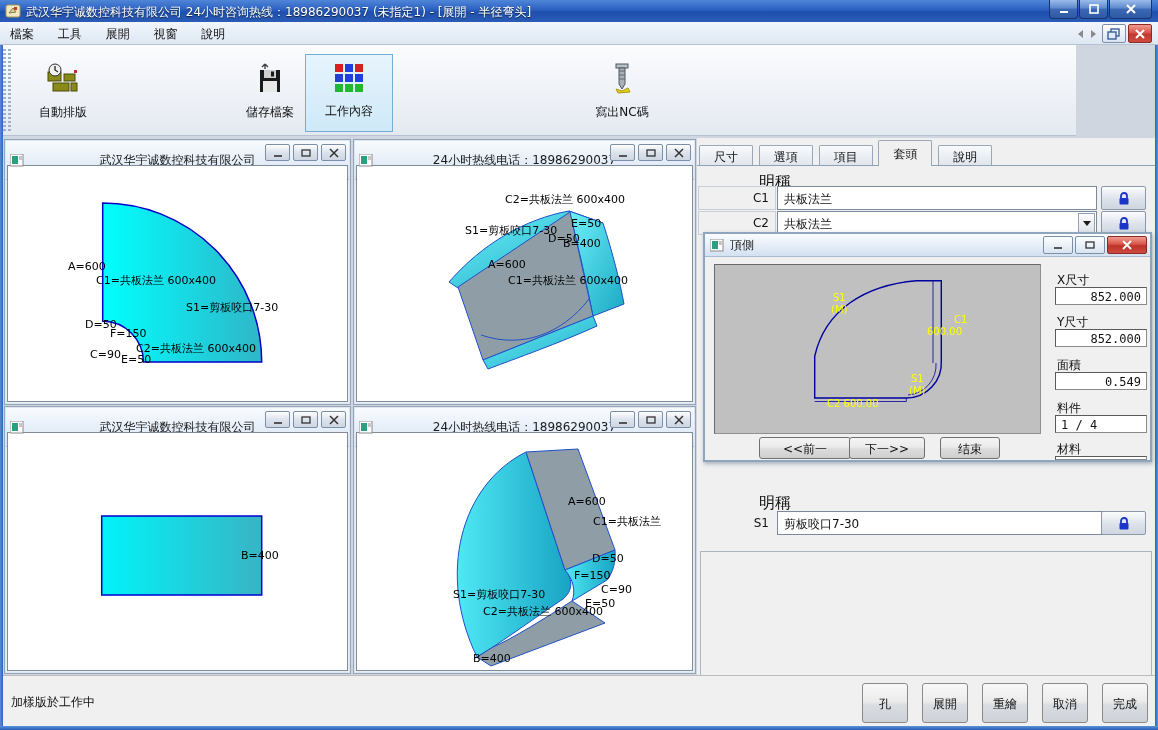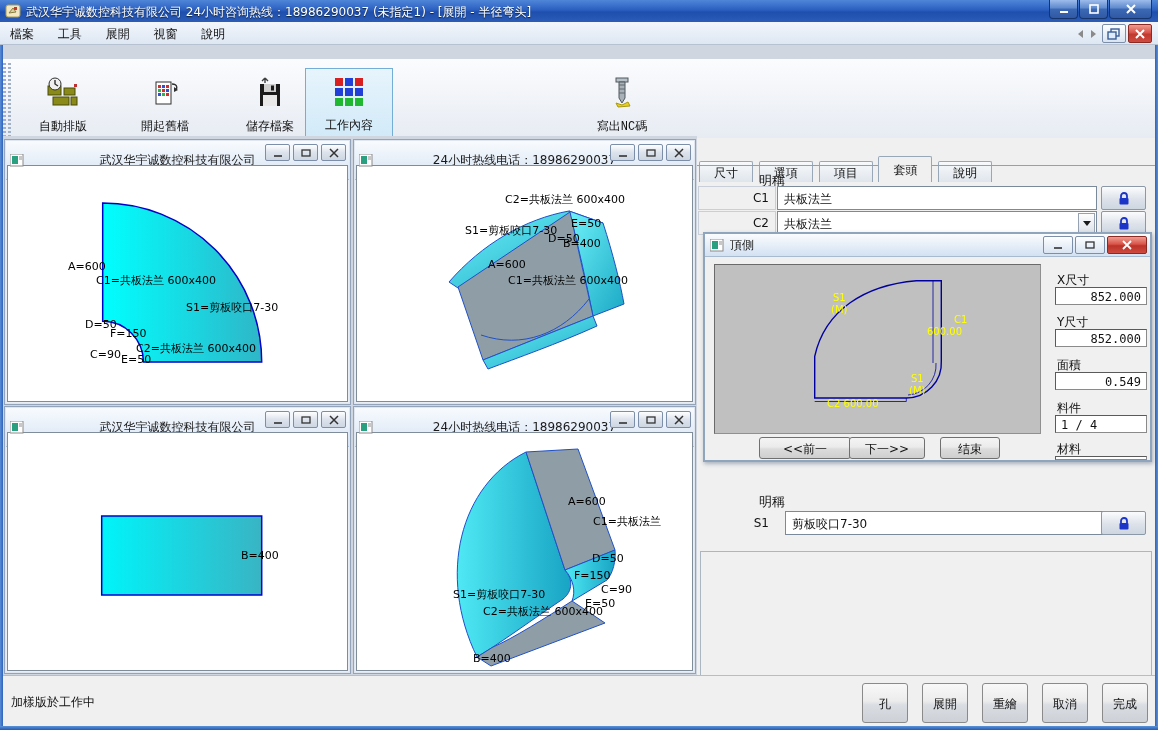--- a/index.html
+++ b/index.html
@@ -28,22 +28,22 @@
   .menu-item { display:inline-block; padding:4px 10px 0 10px; height:22px; }
   .mdi-ctrls { right:6px; top:24px; display:flex; align-items:center; height:19px; }
   .nav-arrow { width:0; height:0; margin:0 4px; border-top:4px solid transparent; border-bottom:4px solid transparent; }
   .nav-back { border-right:5px solid #8a8a8a; }
   .nav-fwd { border-left:5px solid #8a8a8a; }
   .mdi-btn { width:24px; height:19px; margin-left:2px; border:1px solid #7d8fa8; border:1px solid #7d8ea8; border-radius:2px;
     background:linear-gradient(#fdfeff,#d9e4f2); display:flex; align-items:center; justify-content:center; }
   .mdi-btn.red { background:linear-gradient(#ef9d8f,#d9534a 45%,#c03a30 55%,#cf4a40); border-color:#8a2a22; }
 
   
-  .toolbar { left:0; top:59px; width:1158px; height:91px;
-    background:linear-gradient(#fbfcfe,#e4e9f1); border-bottom:1px solid #b6c2d2;font-family:Liberation Mono, monospace; }
+  .toolbar { left:0; top:45px; width:1076px; height:91px;
+    background:linear-gradient(#fbfcfe,#e4e9f1); border-bottom:1px solid #b6c2d2; }
   .gripper { left:3px; top:4px; width:3px; height:82px;
     background:repeating-linear-gradient(#9fb0c8 0 2px, transparent 2px 4px); }
   .gripper2 { left:8px; top:4px; width:3px; height:82px;
     background:repeating-linear-gradient(#9fb0c8 0 2px, transparent 2px 4px); }
   .tb-btn { top:11px; width:88px; height:76px; text-align:center; }
   .tb-btn.hl { top:9px; height:78px; background:linear-gradient(#e7f4fc,#cfe9f8); border:1px solid #74aed6; }
   .tb-icon { display:block; margin:6px auto 0 auto; width:34px; height:34px; }
   .tb-label { display:block; margin-top:8px; font-size:12px; }
   .tb-overflow { left:650px; top:122px; width:0; height:0; border-left:6px solid transparent; border-bottom:6px solid #222; }
 
@@ -61,24 +61,24 @@
   .child-content { position:absolute; left:2px; top:25px; right:2px; bottom:2px;
     background:#fff; border:1px solid #7f8c99; }
   .child-content svg { position:absolute; left:0; top:0; }
   .cad-label { font-size:11px; fill:#000; }
 
   
   .rpanel { left:697px; top:138px; width:459px; height:537px; background:#f0f0f0; }
   .tabs { position:absolute; left:2px; top:2px; height:24px; }
   .tab { position:relative; display:inline-block; width:54px; height:21px; top:3px; margin-right:2px;
     text-align:center; padding-top:3px; background:linear-gradient(#f8fafc,#dfe5ec);
-    border:1px solid #98a8b8; border-bottom:none; border-radius:2px 2px 0 0;margin-top:16px; }
+    border:1px solid #98a8b8; border-bottom:none; border-radius:2px 2px 0 0; }
   .tab.active { height:26px; top:0; padding-top:5px; background:#f0f0f0; z-index:3; }
   .rp-body { position:absolute; left:0; top:27px; right:0; bottom:0; border-top:1px solid #8ea2b6; }
-  .rp-header { position:absolute; font-size:13px; }
+  .rp-header { position:absolute; font-size:16px; }
   .kv-key { position:absolute; width:78px; text-align:right; padding-right:6px; padding-top:4px;
     background:#f0f0f0; border:1px solid #c8cfd8; height:24px; }
   .kv-val { position:absolute; background:#fff; border:1px solid #7a8a9a; height:24px; padding:4px 4px 0 6px; }
   .combo { position:absolute; background:#fff; border:1px solid #7a8a9a; height:24px; }
   .combo .txt { position:absolute; left:6px; top:4px; }
   .combo .drop { position:absolute; right:1px; top:1px; bottom:1px; width:17px;
     background:linear-gradient(#fdfdfd,#dfe3ea); border:1px solid #96a2b2;
     display:flex; align-items:center; justify-content:center; }
   .tri-down { width:0; height:0; border-left:4px solid transparent; border-right:4px solid transparent; border-top:5px solid #1a1a1a; }
   .lockbtn { position:absolute; width:45px; height:24px; border:1px solid #8a98a8; border-radius:2px;
@@ -181,37 +181,20 @@
         <rect x="18" y="12" width="11" height="7" fill="#8a8a18" stroke="#4a4a08"></rect>
         <rect x="7" y="21" width="16" height="8" fill="#8a8a18" stroke="#4a4a08"></rect>
         <rect x="25" y="21" width="6" height="8" fill="#8a8a18" stroke="#4a4a08"></rect>
         <circle cx="9" cy="8" r="6" fill="#f0f0f0" stroke="#303030"></circle>
         <path d="M9 4 L9 8 L12 10" stroke="#303030" fill="none" stroke-width="1.4"></path>
         <rect x="28" y="8" width="3" height="3" fill="#c03030"></rect>
       </svg>
       <span class="tb-label">自動排版</span>
     </div>
 
-    <div class="abs tb-btn" style="left:121px">
-      <svg class="tb-icon" viewBox="0 0 34 34">
-        <rect x="8" y="6" width="15" height="22" fill="#fff" stroke="#303030"></rect>
-        <rect x="10" y="9" width="3" height="3" fill="#d03030"></rect>
-          <rect x="14" y="9" width="3" height="3" fill="#3050d0"></rect>
-          <rect x="18" y="9" width="3" height="3" fill="#d03030"></rect>
-        <rect x="10" y="13" width="3" height="3" fill="#30b050"></rect>
-          <rect x="14" y="13" width="3" height="3" fill="#d03030"></rect>
-          <rect x="18" y="13" width="3" height="3" fill="#3050d0"></rect>
-        <rect x="10" y="17" width="3" height="3" fill="#3050d0"></rect>
-          <rect x="14" y="17" width="3" height="3" fill="#30b050"></rect>
-          <rect x="18" y="17" width="3" height="3" fill="#d03030"></rect>
-        <path d="M24 8 C30 8 30 14 26 14" fill="none" stroke="#303030" stroke-width="1.4"></path>
-        <path d="M26 11 L26 16 L30 14 Z" fill="#303030"></path>
-      </svg>
-      <span class="tb-label">開起舊檔</span>
-    </div>
 
     <div class="abs tb-btn" style="left:226px">
       <svg class="tb-icon" viewBox="0 0 34 34">
         <path d="M12 2 L12 7 M12 2 L9 5 M12 2 L15 5" stroke="#404040" fill="none" stroke-width="1.4"></path>
         <rect x="7" y="8" width="20" height="22" fill="#1a1a1a"></rect>
         <rect x="11" y="8" width="12" height="8" fill="#cfcfcf"></rect>
         <rect x="18" y="9.5" width="3" height="5" fill="#1a1a1a"></rect>
         <rect x="10" y="19" width="14" height="11" fill="#e8e8e8"></rect>
       </svg>
       <span class="tb-label">儲存檔案</span>
@@ -467,21 +450,21 @@
       </div>
       <div class="lockbtn" style="left:404px; top:45px">
         <svg width="14" height="15">
           <path d="M4 7 V5 a3 3 0 0 1 6 0 V7" fill="none" stroke="#1a35c8" stroke-width="1.8"></path>
           <rect x="2.5" y="7" width="9" height="6.5" rx="1" fill="#1a35c8"></rect>
         </svg>
       </div>
 
       <div class="rp-header" style="left:62px; top:327px">明稱</div>
       <div class="kv-key" style="left:1px; top:345px; border-color:transparent; background:transparent">S1</div>
-      <div class="combo" style="left:88px; top:345px; width:348px">
+      <div class="combo" style="left:80px; top:345px; width:348px">
         <span class="txt">剪板咬口7-30</span>
         <span class="drop">
             <span class="tri-down"></span>
           </span>
       </div>
       <div class="lockbtn" style="left:404px; top:345px">
         <svg width="14" height="15">
           <path d="M4 7 V5 a3 3 0 0 1 6 0 V7" fill="none" stroke="#1a35c8" stroke-width="1.8"></path>
           <rect x="2.5" y="7" width="9" height="6.5" rx="1" fill="#1a35c8"></rect>
         </svg>

